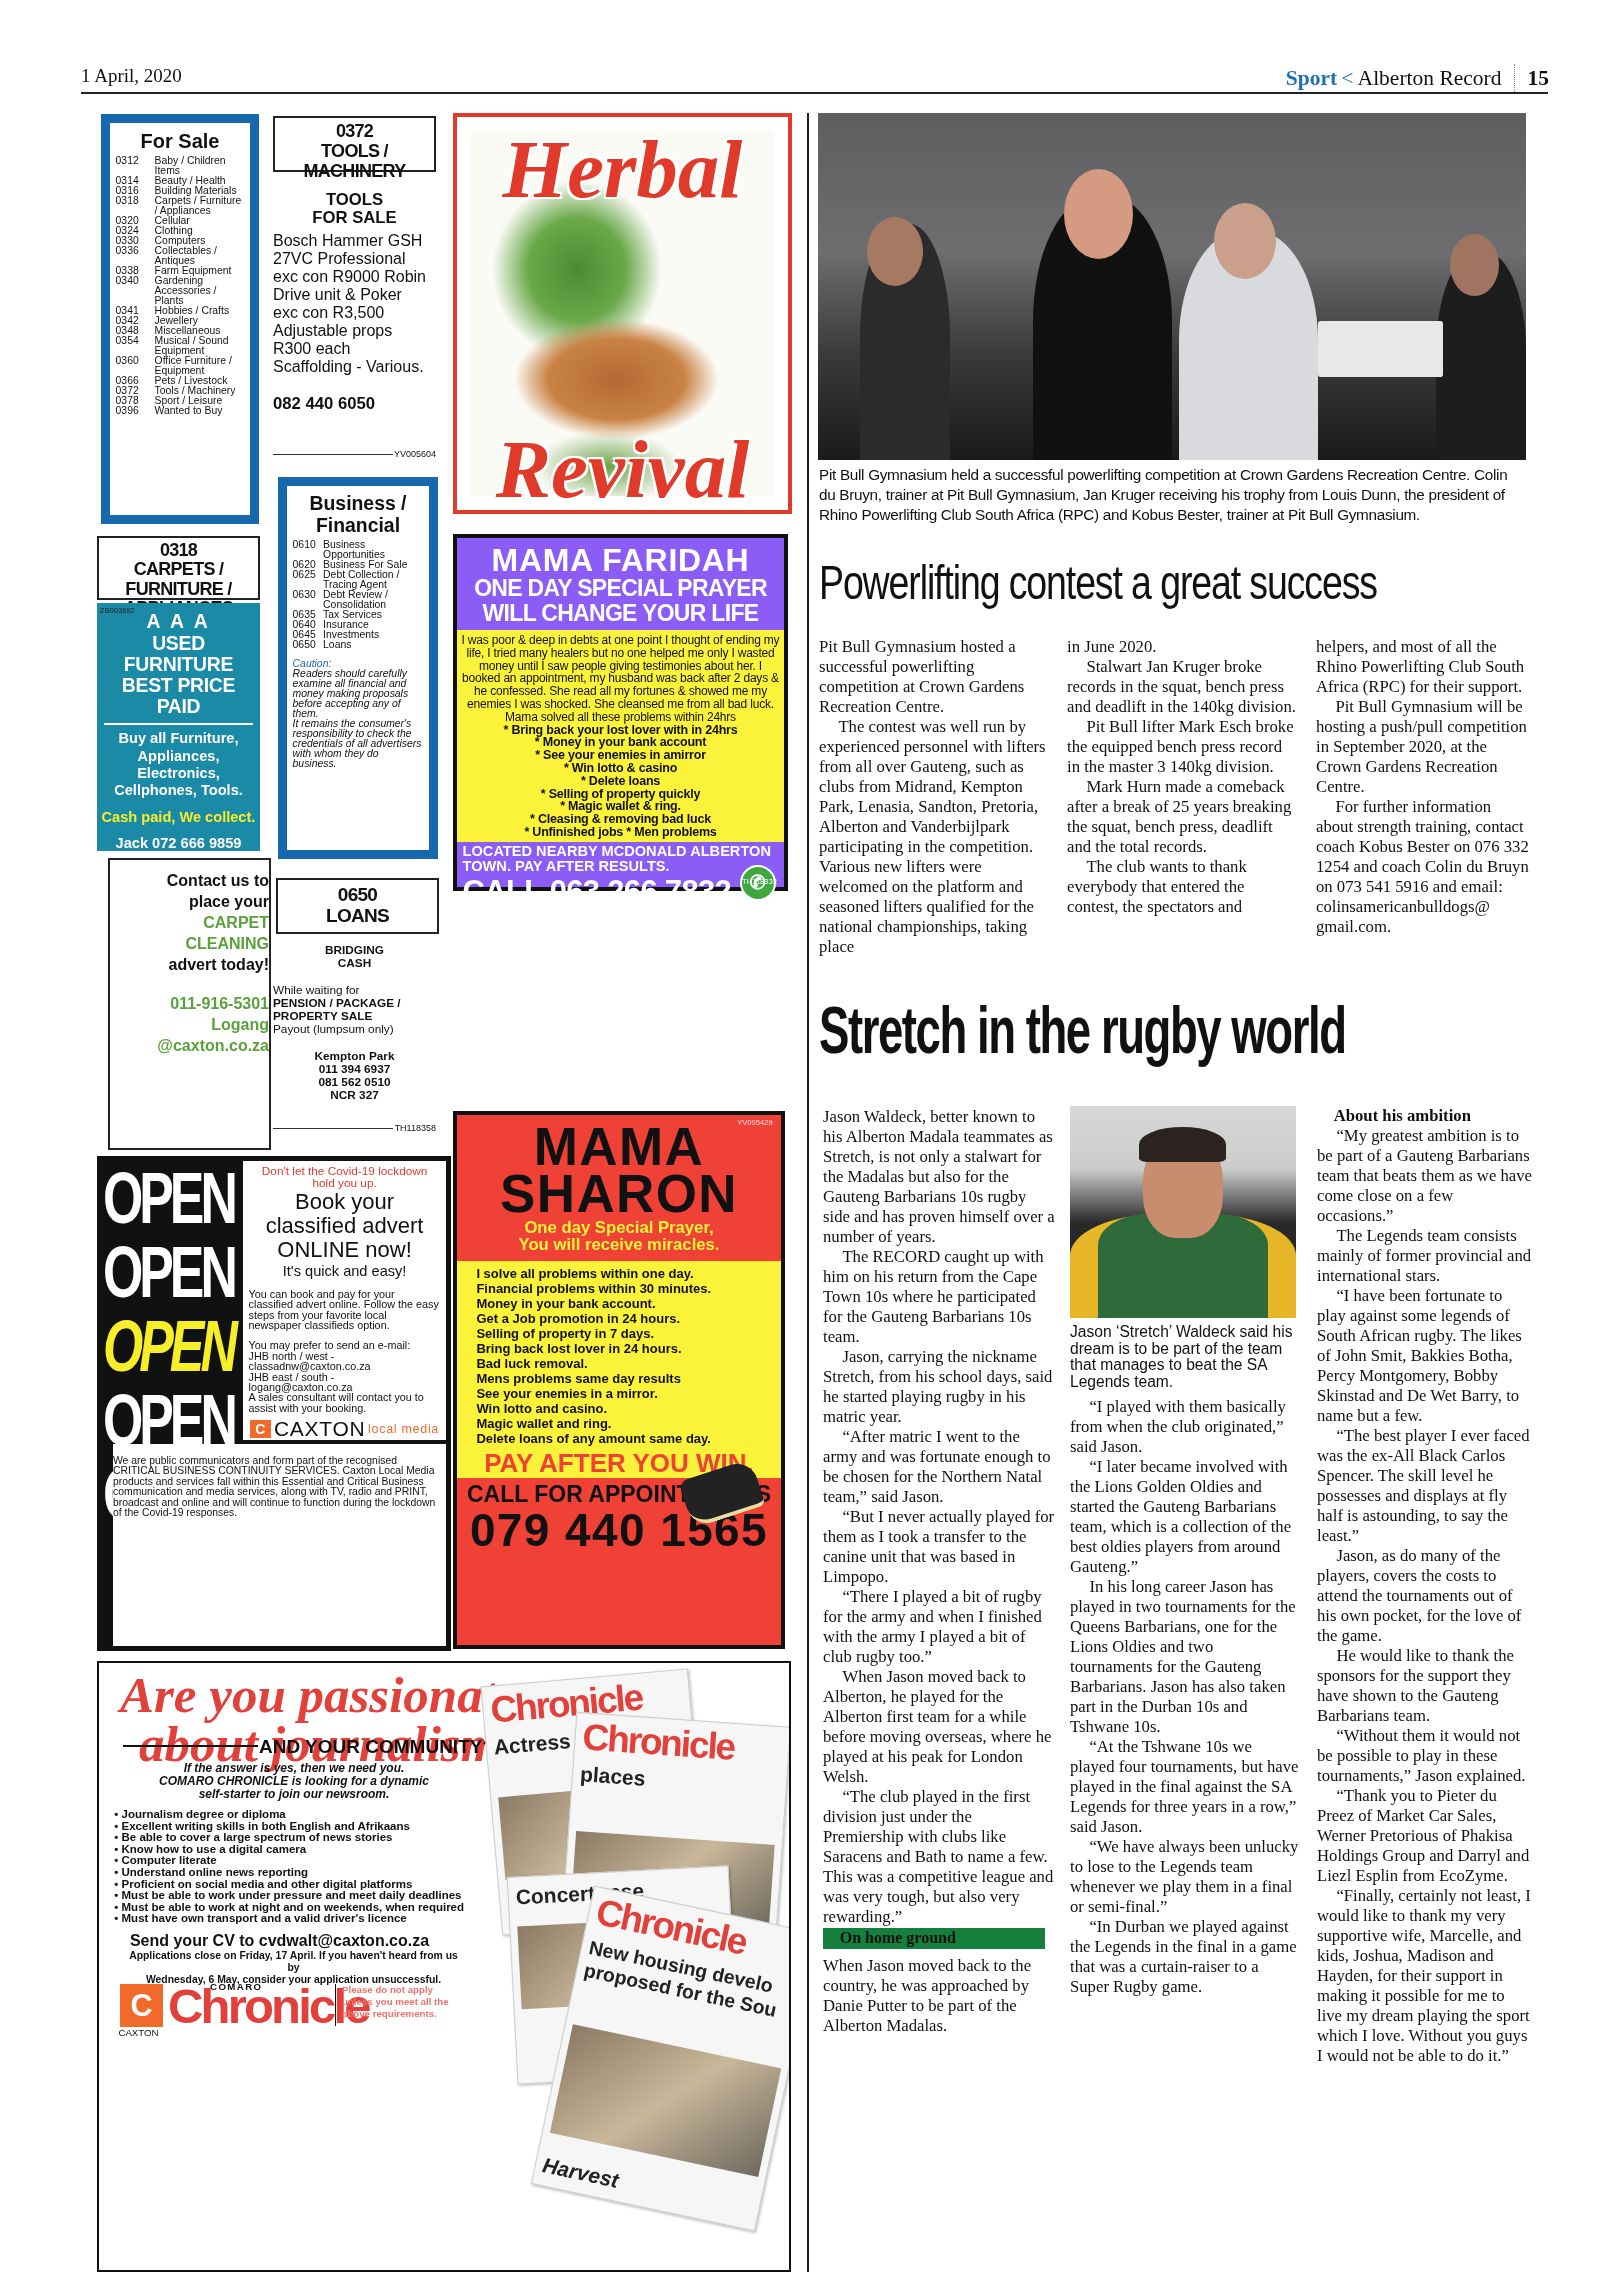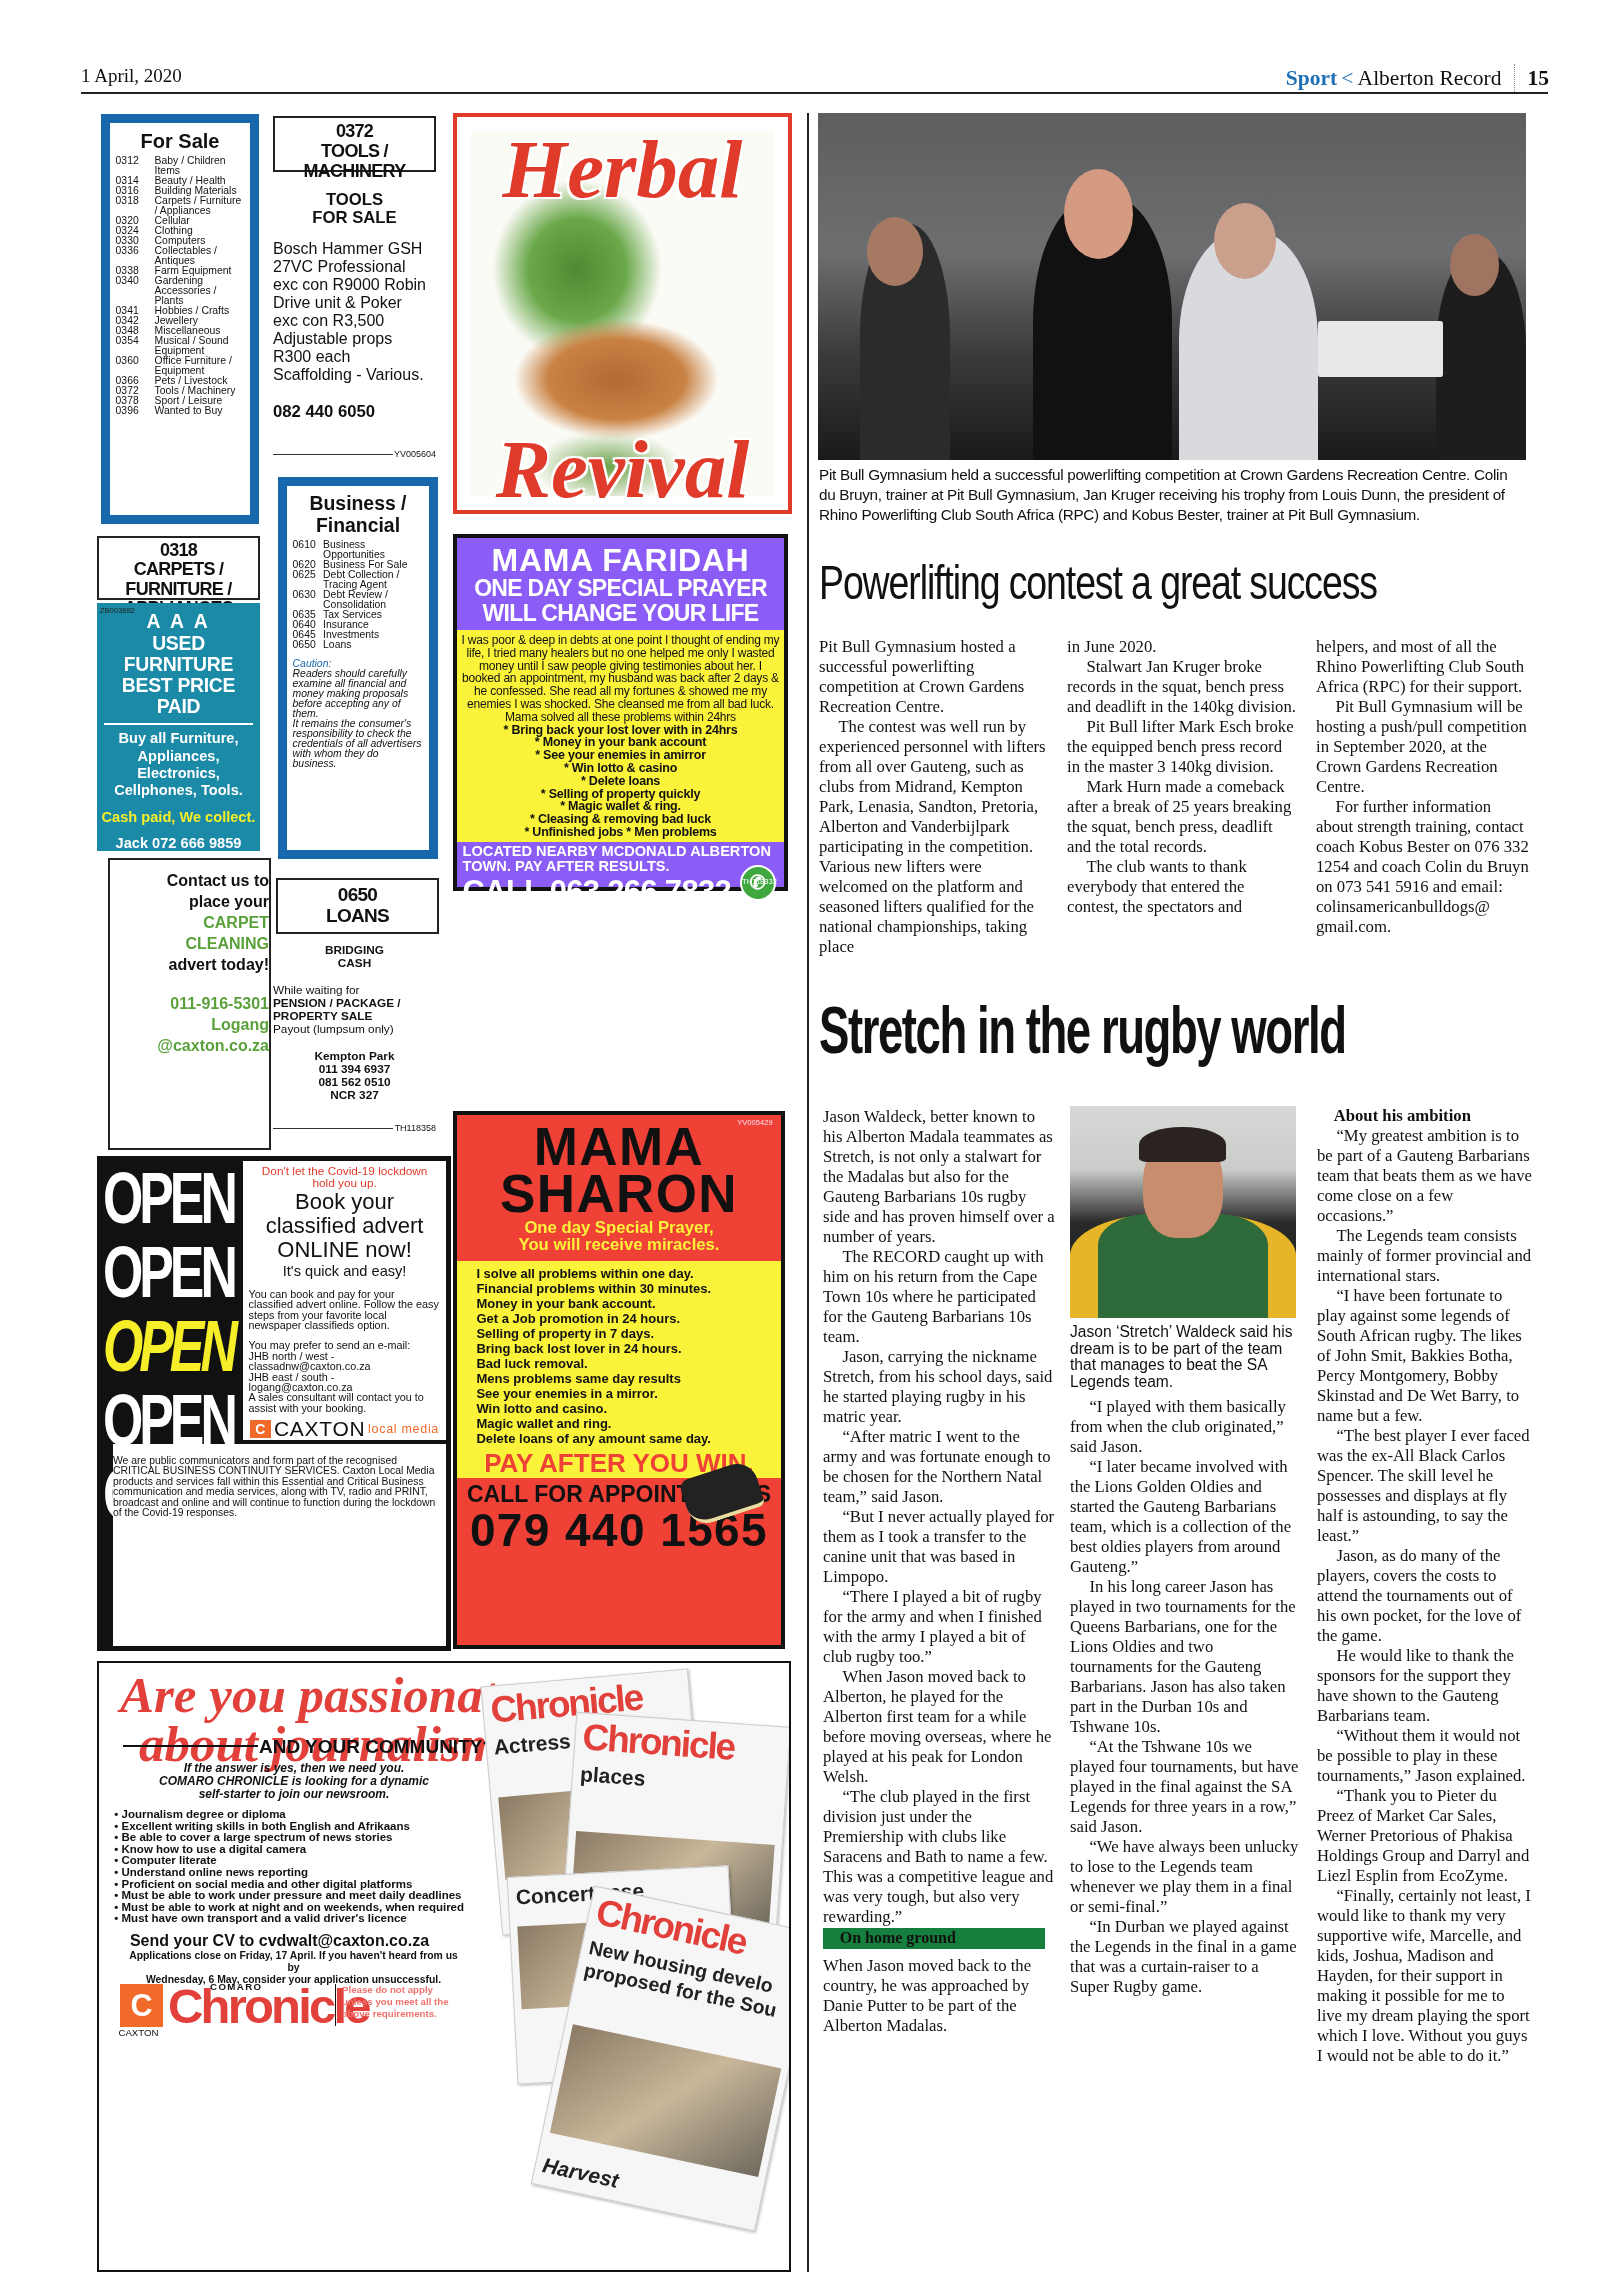--- a/index.html
+++ b/index.html
@@ -35,21 +35,21 @@
   #aaa .t4{font-size:14.6px;color:#f7ee2a;margin-top:9.7px}
   #aaa .t5{font-size:14.6px;line-height:16.7px;margin-top:9.7px}
   #carpet{left:108px;top:858px;width:163px;height:292px;border:2.1px solid #222;text-align:right;font-weight:bold;padding-top:9.7px}
   #carpet .k{font-size:16px;line-height:21px}
   #carpet .g{color:#5aa13b}
 
   
   #cat0372{left:273px;top:116px;width:163px;height:56px;font-size:18px;line-height:20px;padding-top:2.8px}
   #tools{left:273px;top:184px;width:163px;height:281px}
   #tools .h{text-align:center;font-weight:bold;font-size:16.7px;line-height:18px;margin-top:7px}
-  #tools .body{font-size:16px;line-height:18px;margin-top:13px}
+  #tools .body{font-size:16px;line-height:18px;margin-top:5px}
   #tools .ph{font-size:16.7px;font-weight:bold;margin-top:18px}
   #tools .ref{position:absolute;right:0;bottom:5.6px;font-size:9px;display:flex;align-items:center;width:100%}
   #tools .ref::before{content:"";flex:1;border-top:0.7px solid #333;margin-right:1.4px}
 
   #bizfin{left:278px;top:477px;width:160px;height:382px;padding:5.6px 5.6px}
   #bizfin h2{text-align:center;font-size:19.4px;line-height:22px;font-weight:bold}
   #bizfin .cl-row .code{width:30.5px}
   #bizfin .caution{margin-top:9.7px;font-size:10.4px;line-height:10px;font-style:italic}
   #bizfin .caution .c{color:#1868ad}
 

